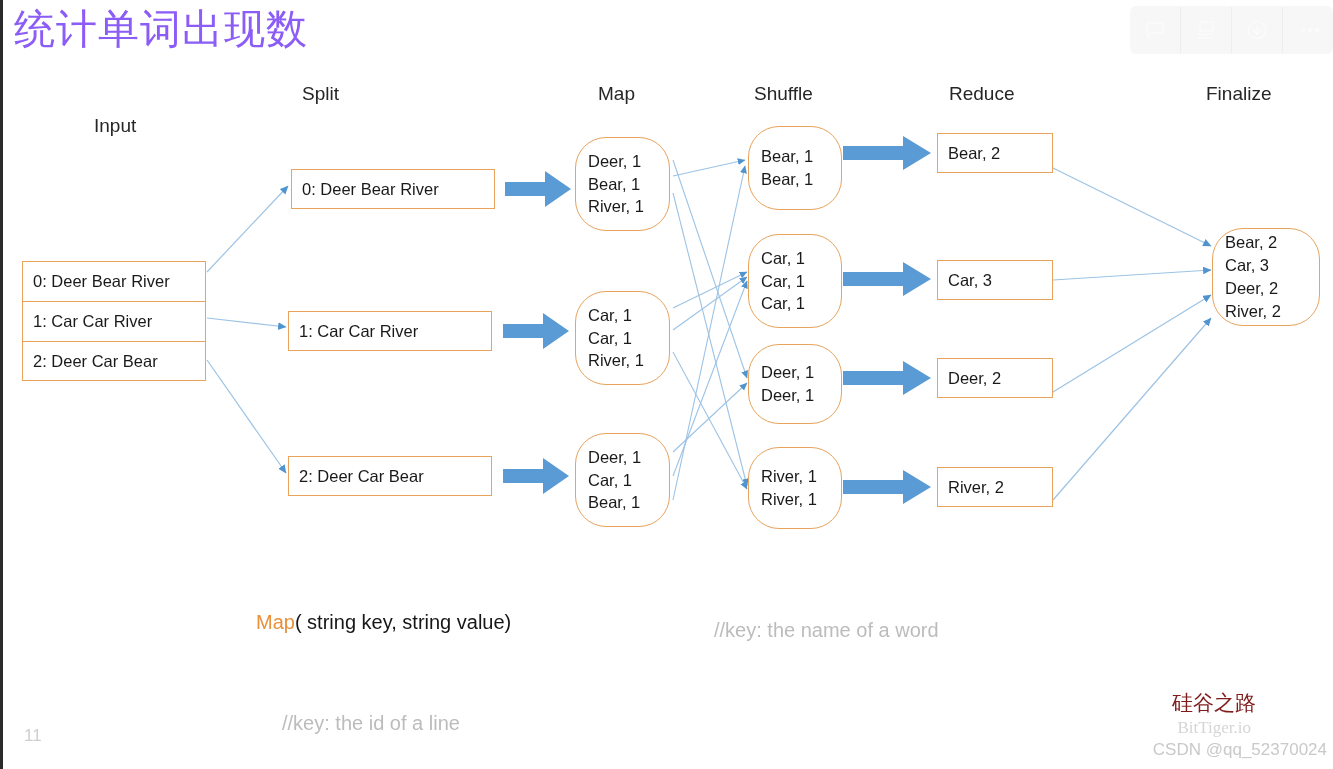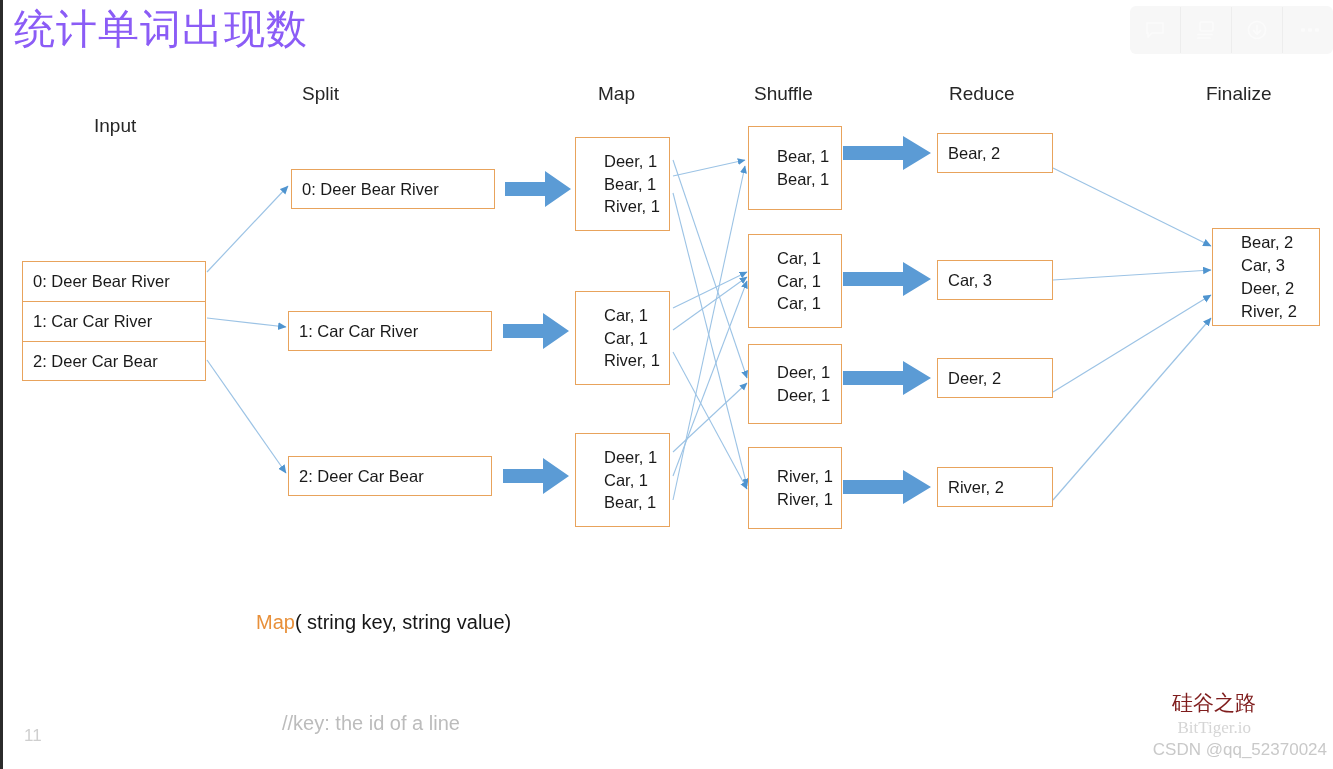--- a/index.html
+++ b/index.html
@@ -37,21 +37,21 @@
 
   
   .box{
     position:absolute;box-sizing:border-box;
     border:1.6px solid #e8a35c;background:#ffffff;
     color:#1a1a1a;font-size:16.5px;line-height:1.38;
     display:flex;flex-direction:column;justify-content:center;
   }
   .box .ln{white-space:nowrap;}
   .box.pad-l{padding-left:10px;}
-  .box.pad-c{padding-left:28px;}
+  .box.pad-c{padding-left:12px;border-radius:31px;}
 
   
   .input-stack{position:absolute;left:22px;top:261px;width:184px;}
   .input-stack .row{
     box-sizing:border-box;width:100%;height:40px;
     border:1.6px solid #e8a35c;border-bottom:none;background:#fff;
     display:flex;align-items:center;padding-left:10px;
     font-size:16.5px;color:#1a1a1a;white-space:nowrap;
   }
   .input-stack .row:last-child{border-bottom:1.6px solid #e8a35c;}
@@ -254,20 +254,21 @@
 
   <div class="code" style="left:256px;top:545px;">
     <div><span class="fn">Map</span><span>( string key, string value)</span></div>
     <div><span class="cmt ind1">//key: the id of a line</span></div>
     
     
     
   </div>
 
   <div class="code" style="left:688px;top:545px;">
+    <div><span class="cmt ind1">//key: the name of a word</span></div>
     
     
     
     
     
   </div>
 
   <div class="pageno">11</div>
 
   <div class="wm wm1">硅谷之路</div>

